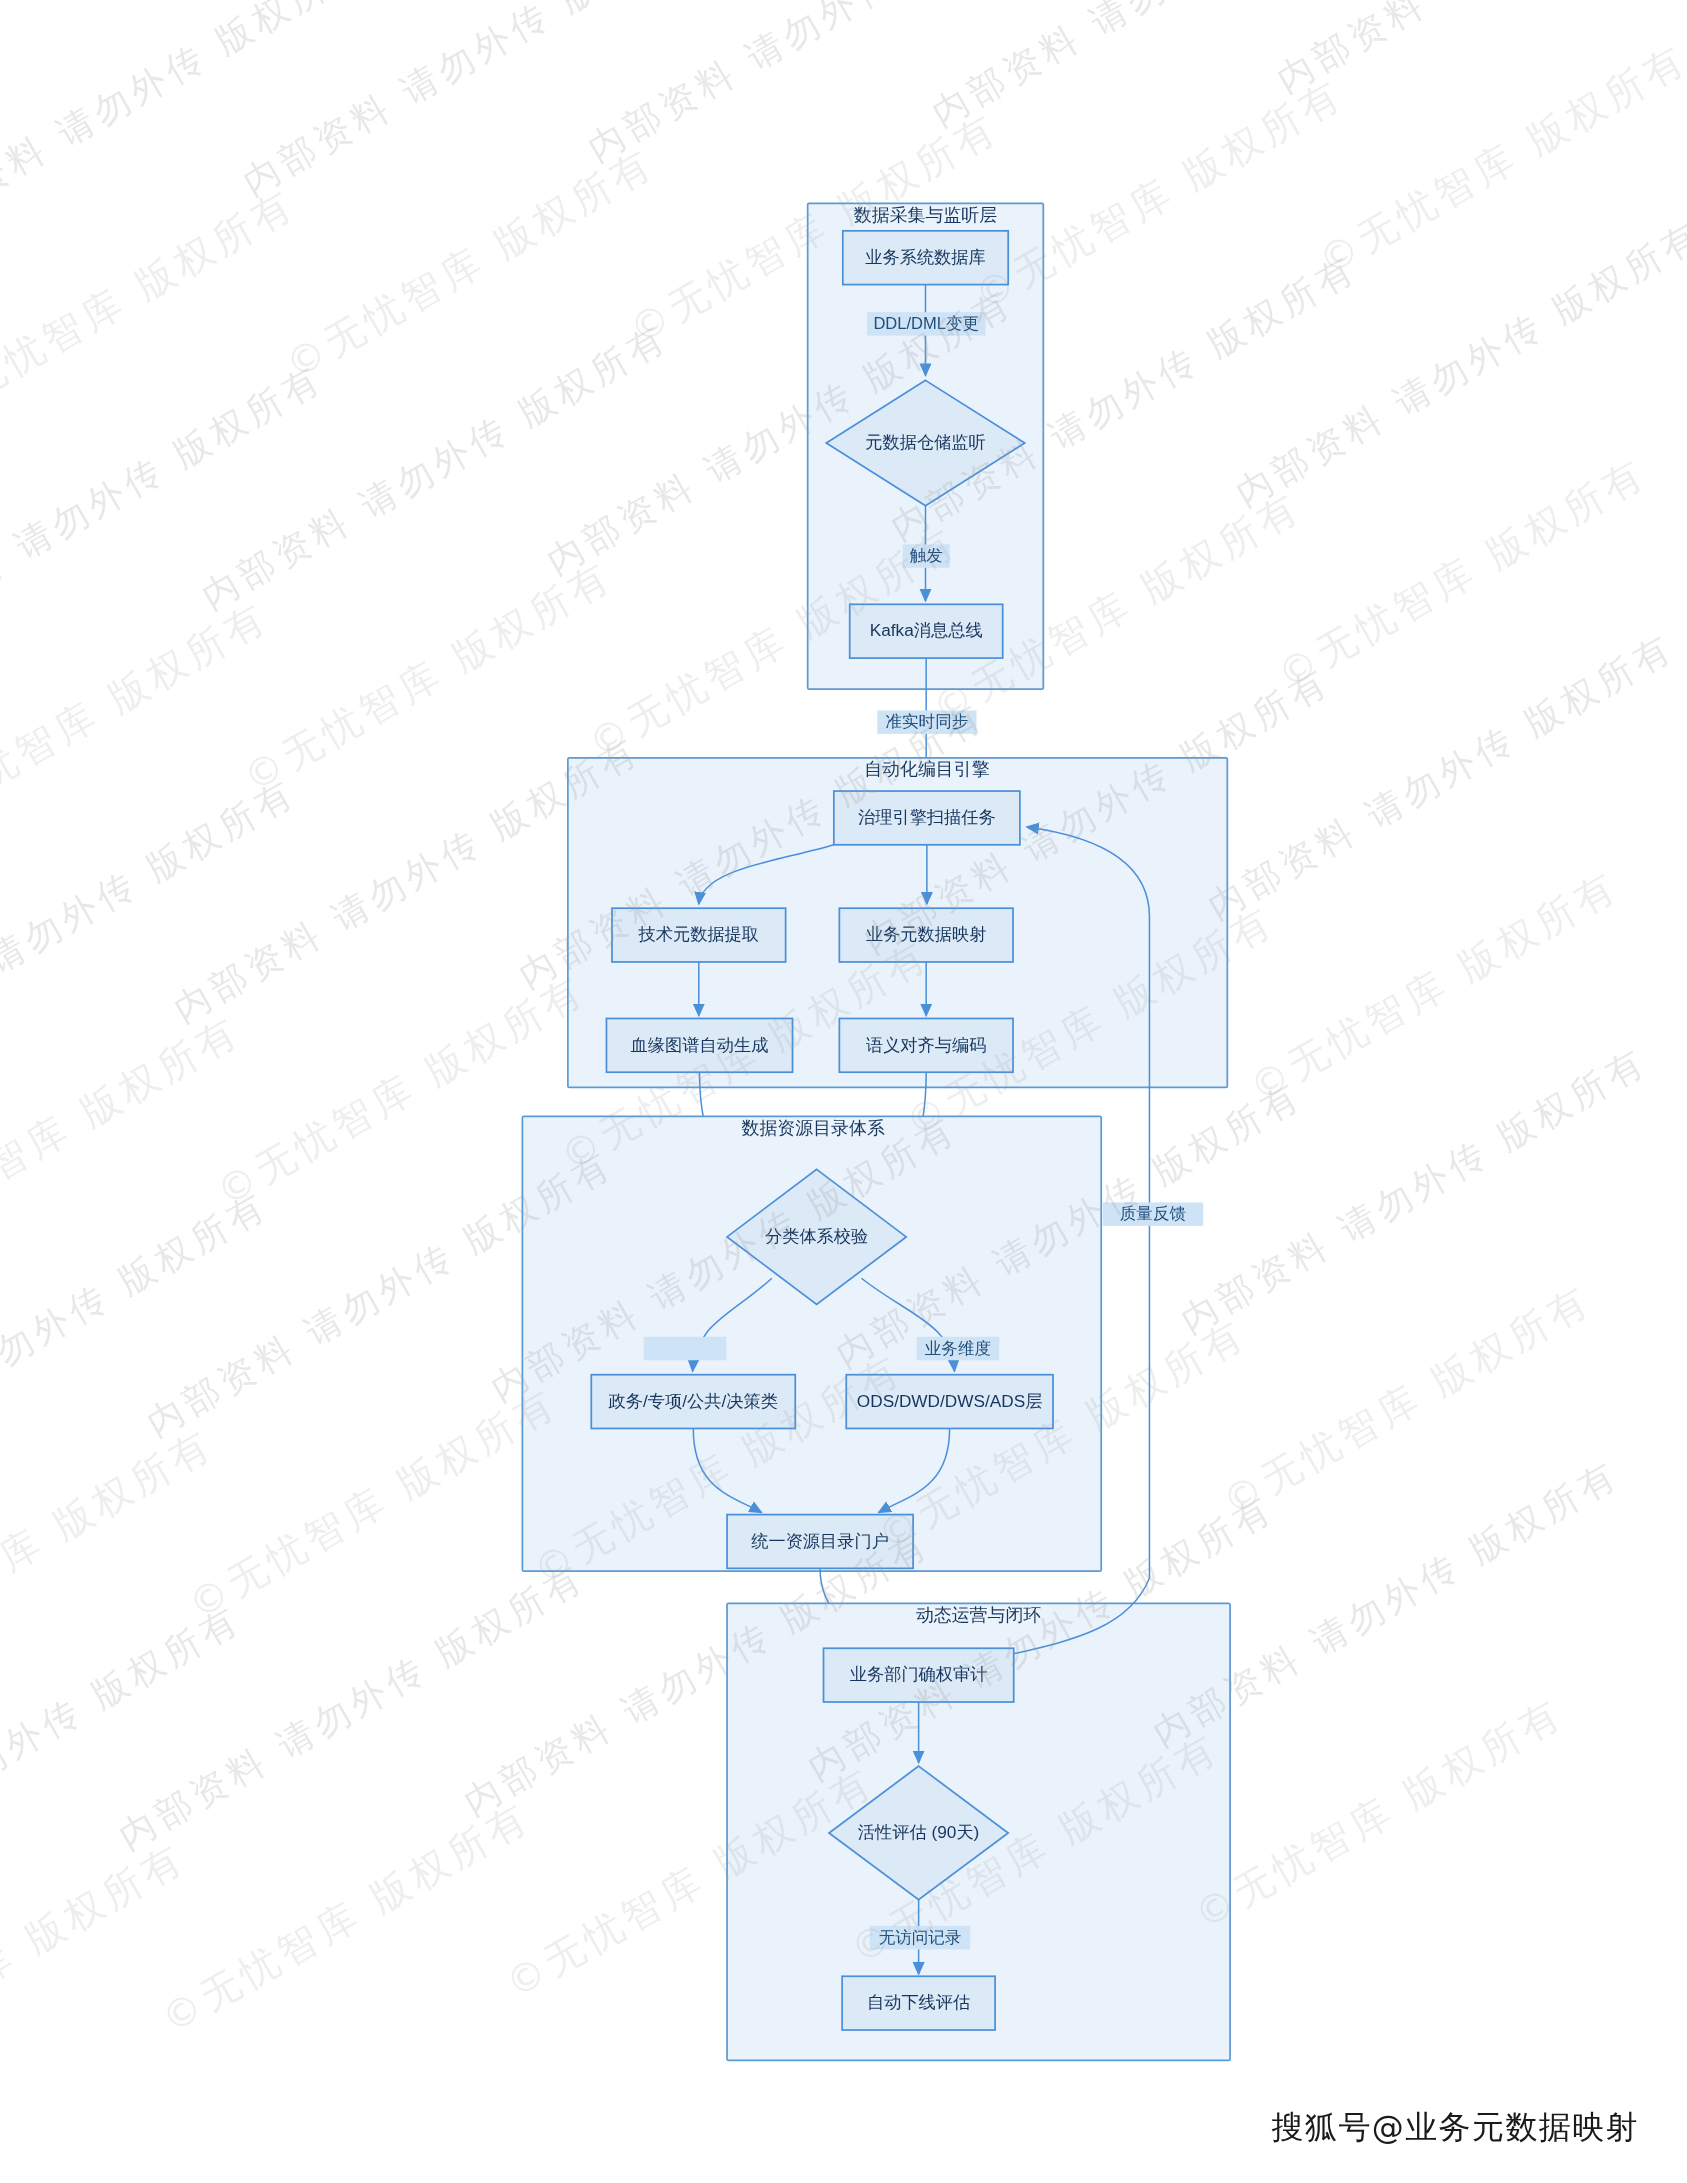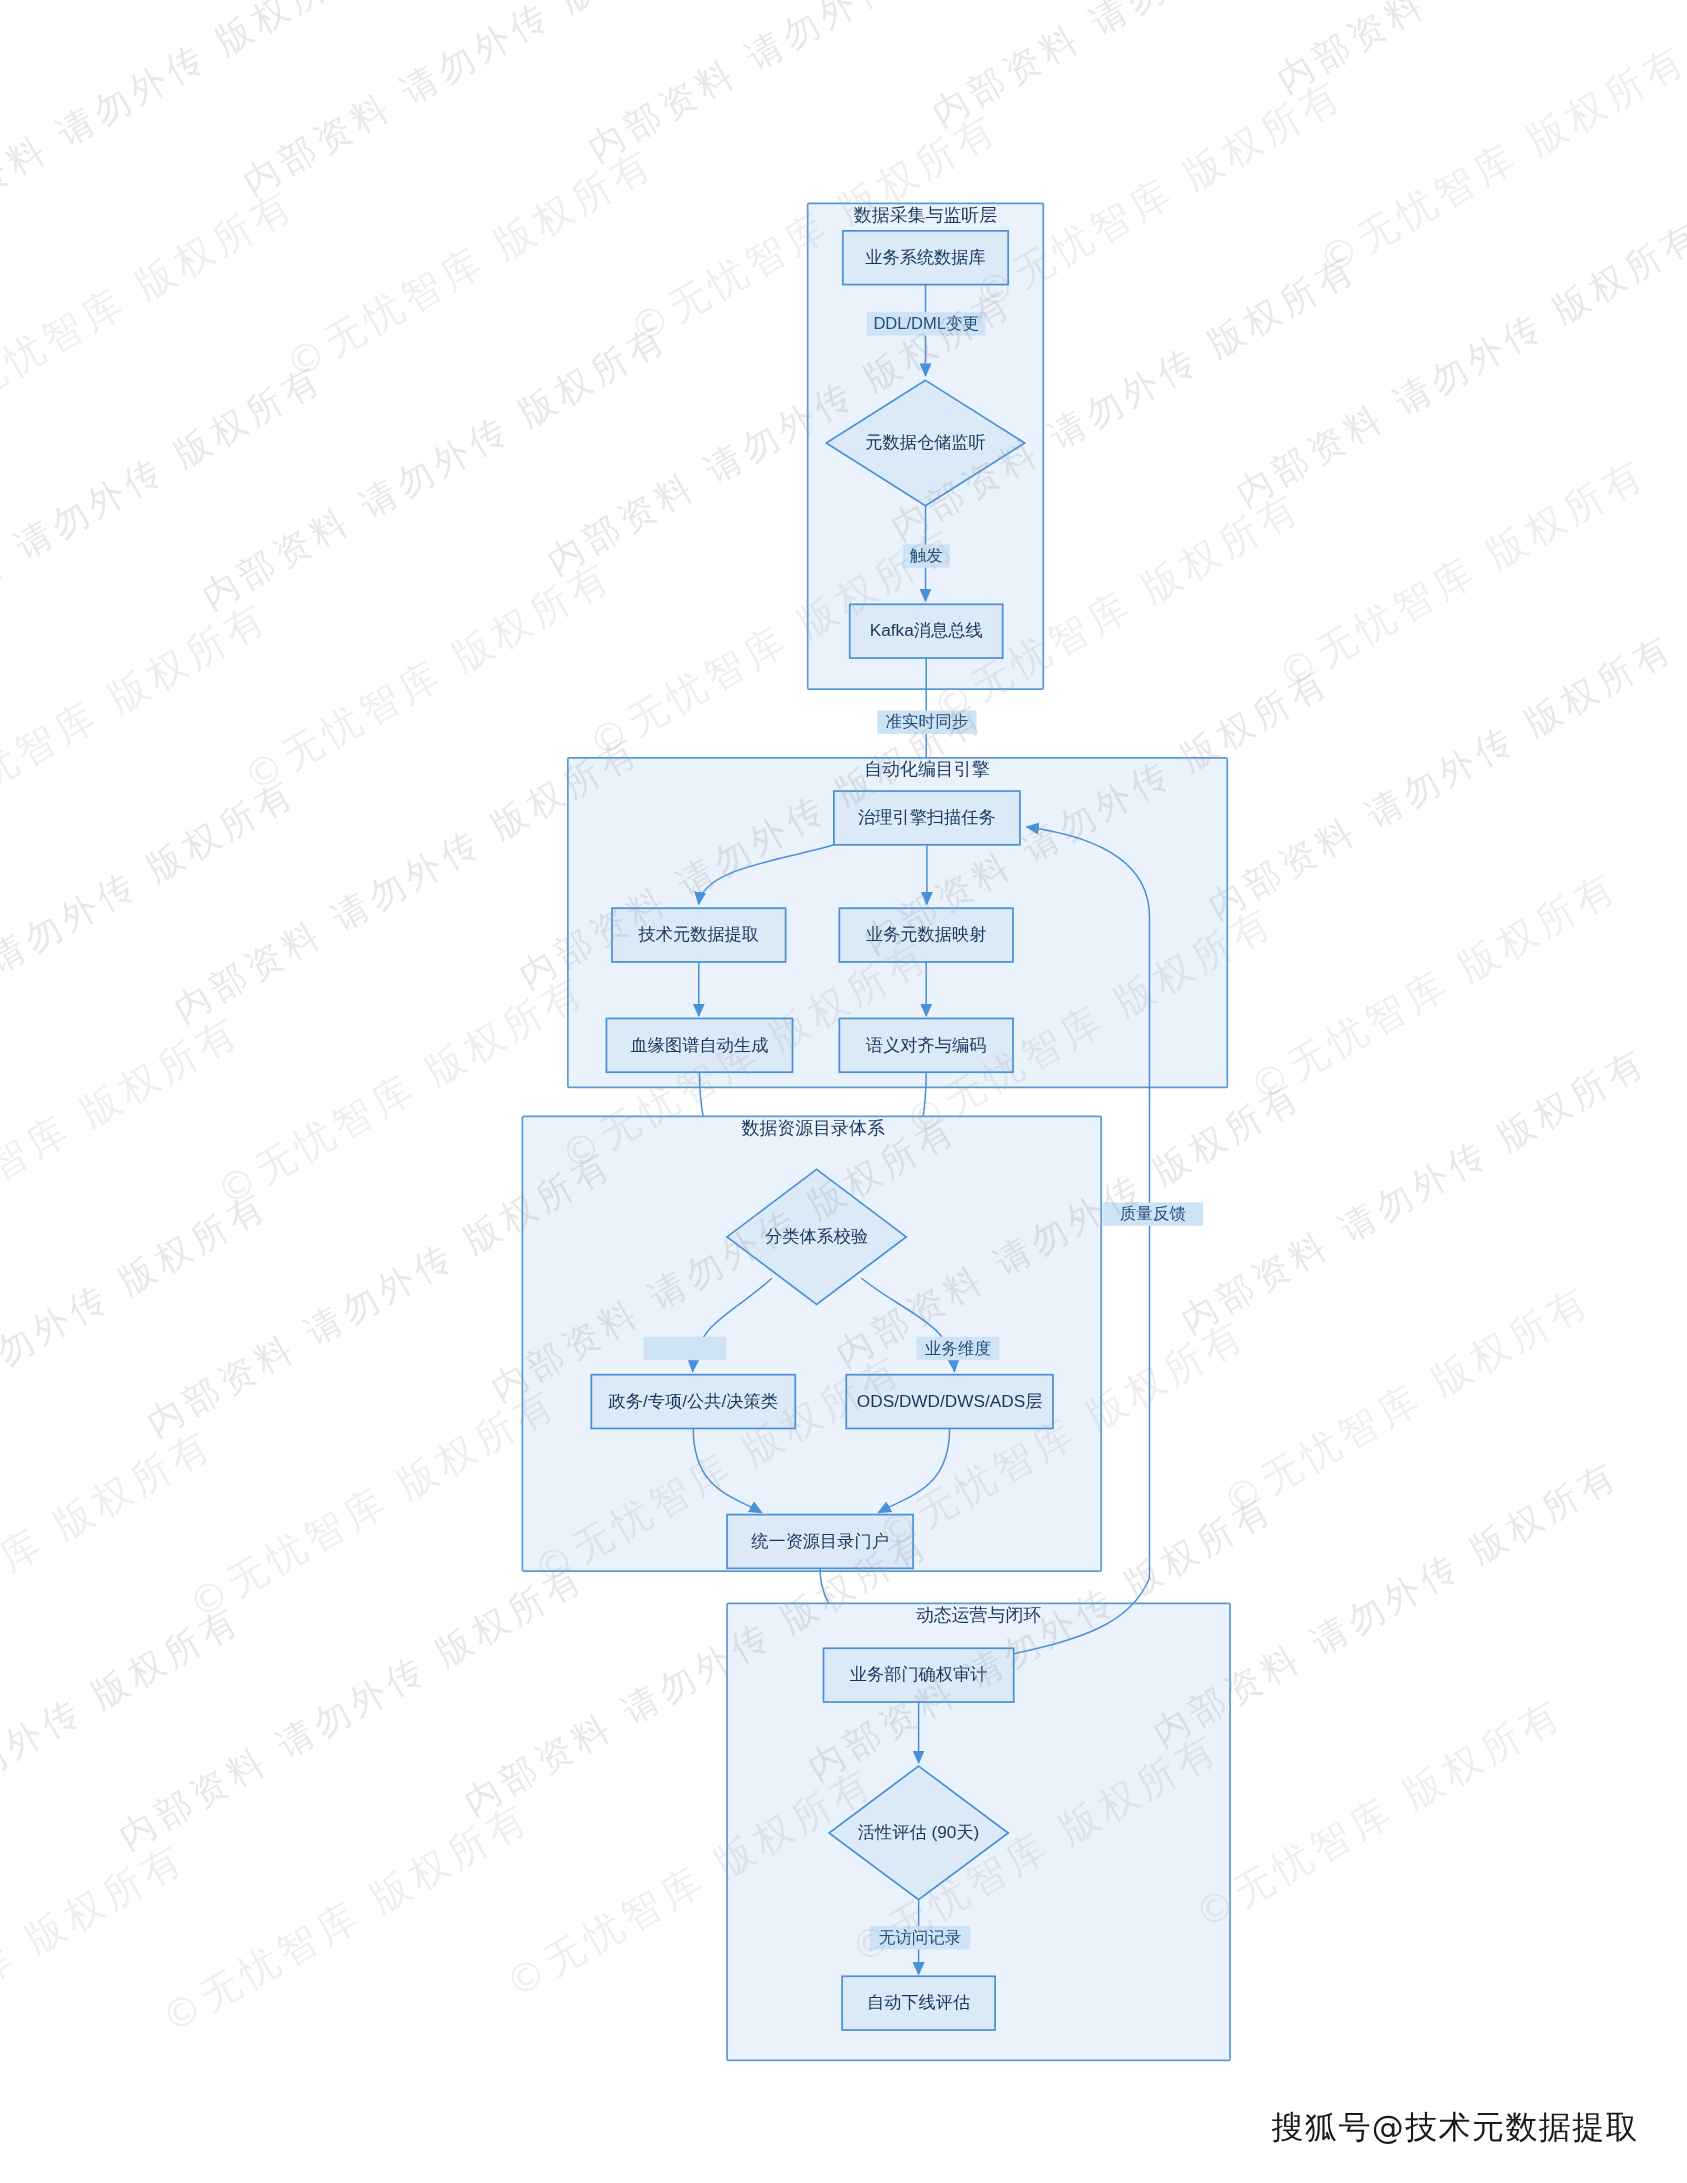--- a/index.html
+++ b/index.html
@@ -265,16 +265,16 @@
     <div class="wm-row" style="left:110px;   top:1819px;">内部资料 请勿外传 版权所有</div>
     <div class="wm-row b" style="left:152px;   top:1999px;">©无忧智库 版权所有</div>
     <div class="wm-row" style="left:455px;   top:1785px;">内部资料 请勿外传 版权所有</div>
     <div class="wm-row b" style="left:496px;   top:1964px;">©无忧智库 版权所有</div>
     <div class="wm-row" style="left:799px;  top:1750px;">内部资料 请勿外传 版权所有</div>
     <div class="wm-row b" style="left:841px;  top:1930px;">©无忧智库 版权所有</div>
     <div class="wm-row" style="left:1144px;  top:1716px;">内部资料 请勿外传 版权所有</div>
     <div class="wm-row b" style="left:1185px;  top:1895px;">©无忧智库 版权所有</div>
   </div>
 
-  <div id="footer">搜狐号@技术元数据提取</div>
+  <div id="footer">搜狐号@业务元数据映射</div>
 
 </div>
 
 
 </body></html>

